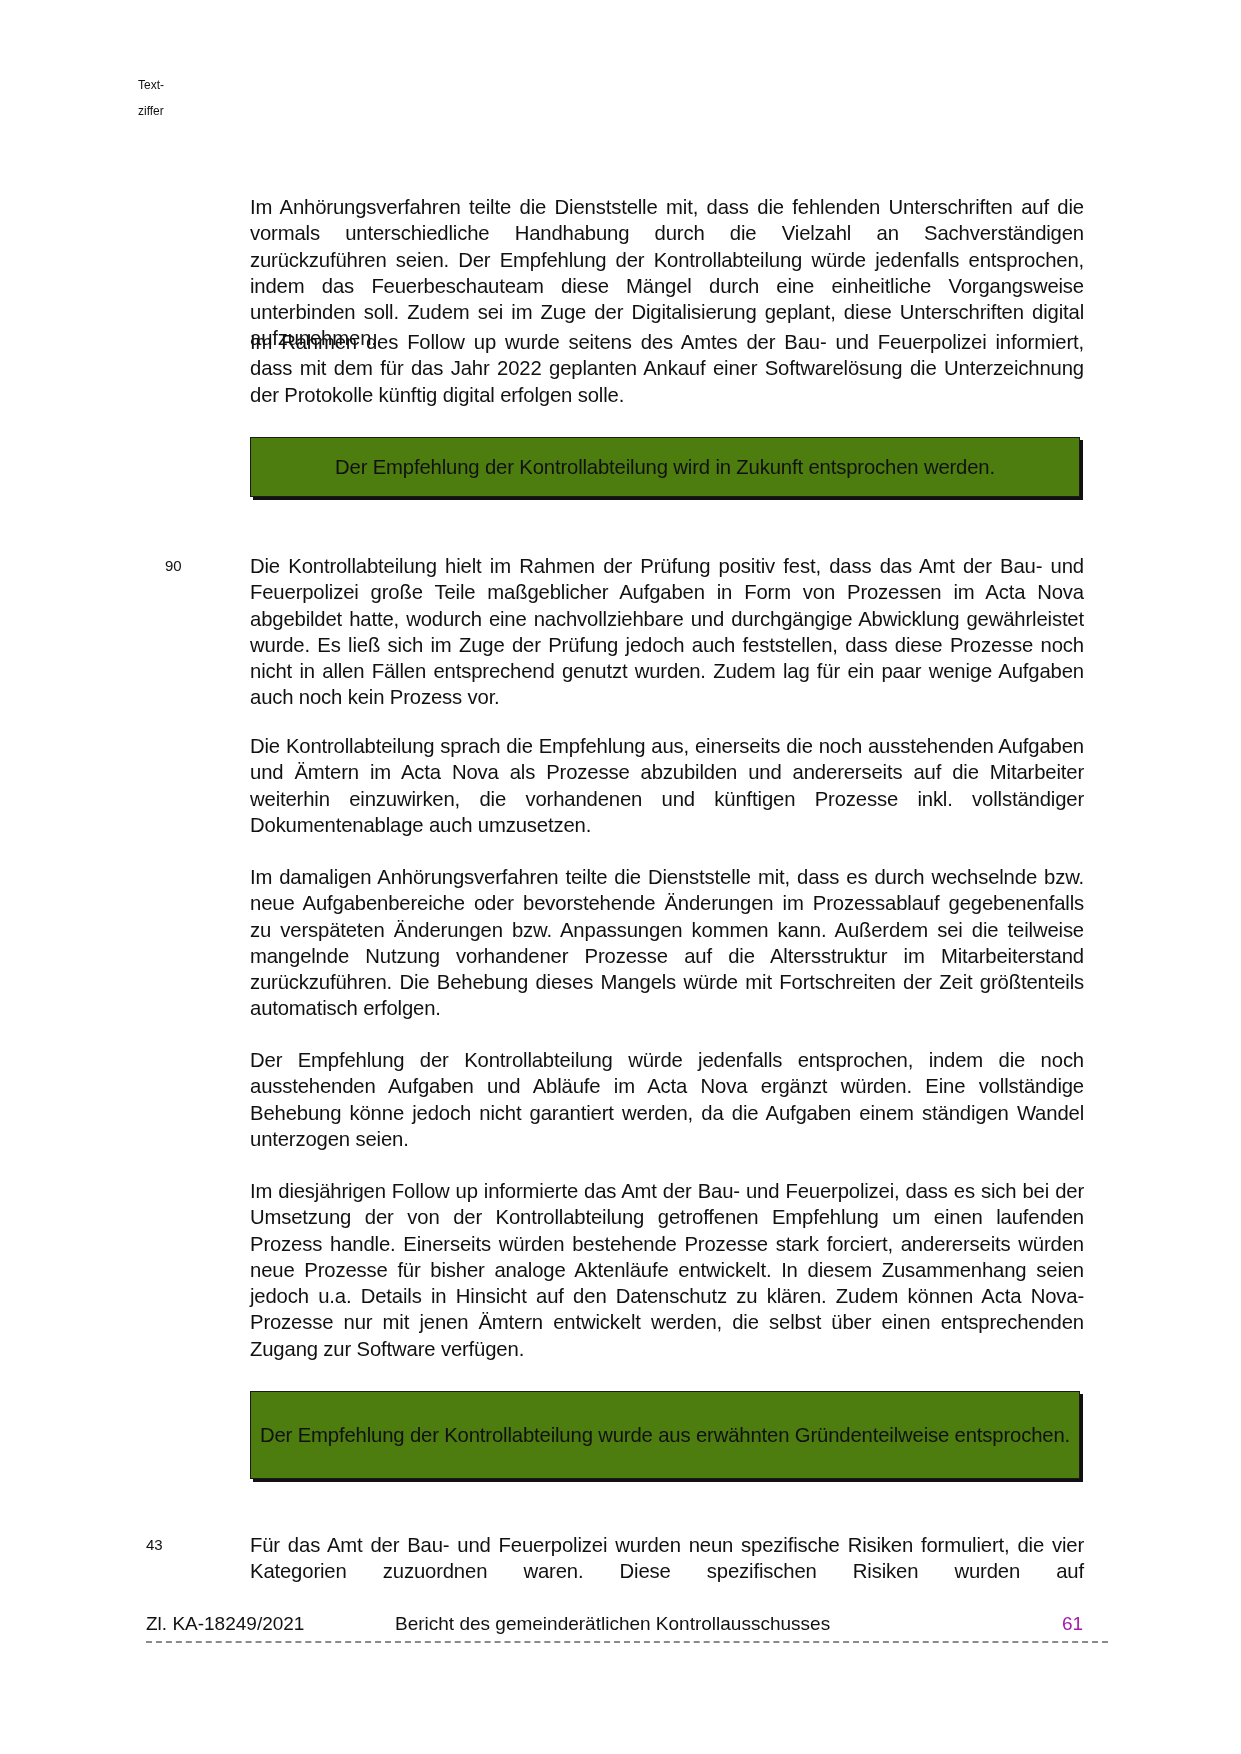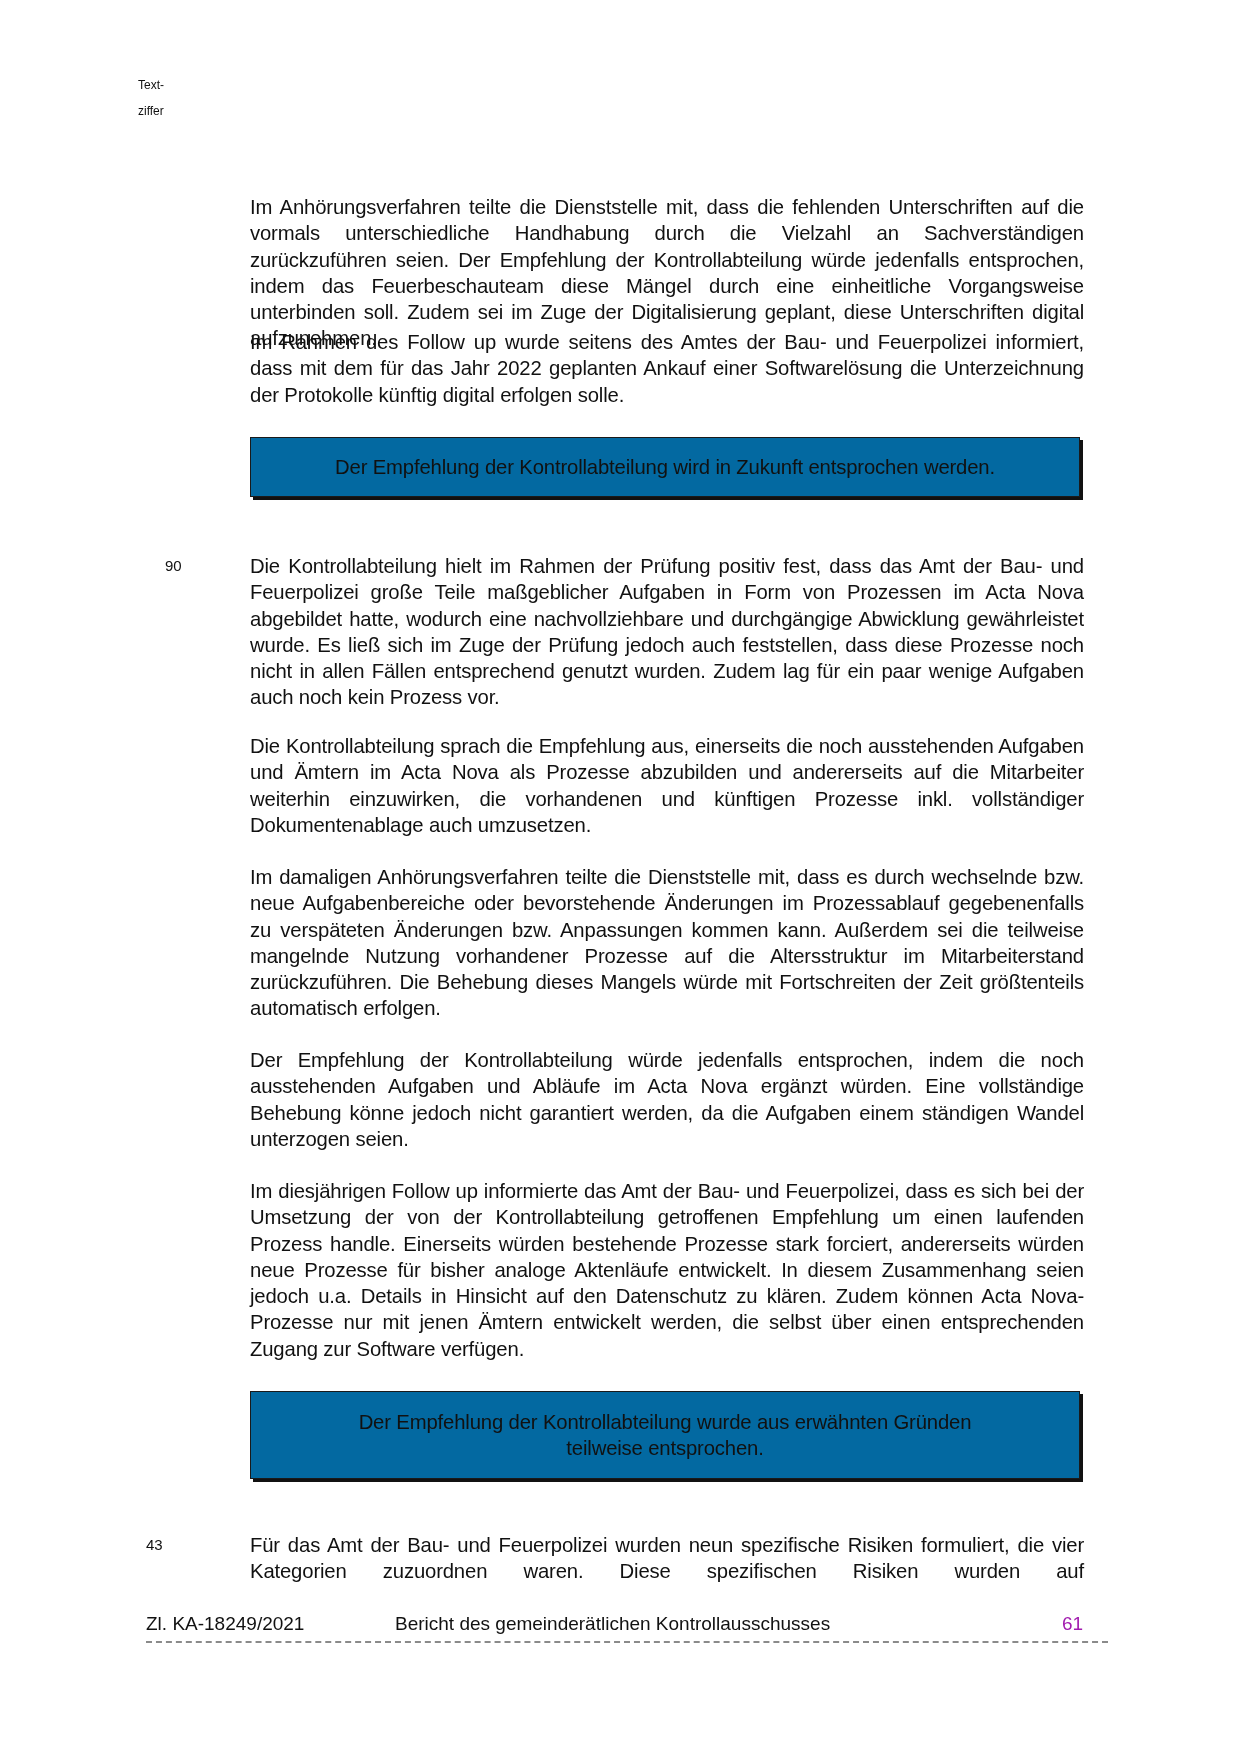--- a/index.html
+++ b/index.html
@@ -37,21 +37,21 @@
     }
     .para-num {
       position: absolute;
       font-size: 15px;
       line-height: 26.3px;
     }
     .rec-box {
       position: absolute;
       left: 250px;
       width: 830px;
-      background: #0369a1;
+      background: #4d7c0f;
       border: 1.5px solid #1a1a1a;
       box-shadow: 3px 3px 0 #111111;
       font-size: 20.3px;
       line-height: 26.3px;
       text-align: center;
       display: flex;
       align-items: center;
       justify-content: center;
       box-sizing: border-box;
       letter-spacing: -0.15px;
@@ -98,21 +98,21 @@
 </div>
 <div class="content" style="top:864px;">
   <p class="para">Im damaligen Anhörungsverfahren teilte die Dienststelle mit, dass es durch wech­selnde bzw. neue Aufgabenbereiche oder bevorstehende Änderungen im Prozess­ablauf gegebenenfalls zu verspäteten Änderungen bzw. Anpassungen kommen kann. Außerdem sei die teilweise mangelnde Nutzung vorhandener Prozesse auf die Altersstruktur im Mitarbeiterstand zurückzuführen. Die Behebung dieses Man­gels würde mit Fortschreiten der Zeit größtenteils automatisch erfolgen.</p>
 </div>
 <div class="content" style="top:1047px;">
   <p class="para">Der Empfehlung der Kontrollabteilung würde jedenfalls entsprochen, indem die noch ausstehenden Aufgaben und Abläufe im Acta Nova ergänzt würden. Eine vollstän­dige Behebung könne jedoch nicht garantiert werden, da die Aufgaben einem stän­digen Wandel unterzogen seien.</p>
 </div>
 <div class="content" style="top:1178px;">
   <p class="para">Im diesjährigen Follow up informierte das Amt der Bau- und Feuerpolizei, dass es sich bei der Umsetzung der von der Kontrollabteilung getroffenen Empfehlung um einen laufenden Prozess handle. Einerseits würden bestehende Prozesse stark for­ciert, andererseits würden neue Prozesse für bisher analoge Aktenläufe entwickelt. In diesem Zusammenhang seien jedoch u.a. Details in Hinsicht auf den Datenschutz zu klären. Zudem können Acta Nova-Prozesse nur mit jenen Ämtern entwickelt wer­den, die selbst über einen entsprechenden Zugang zur Software verfügen.</p>
 </div>
-<div class="rec-box" style="top:1391px; height:88px; flex-direction:column;">
+<div class="rec-box" style="top:1391px; height:88px; flex-direction:row;">
   <span>Der Empfehlung der Kontrollabteilung wurde aus erwähnten Gründen</span>
   <span>teilweise entsprochen.</span>
 </div>
 
 <div class="para-num" style="left:146px; top:1532px;">43</div>
 <div class="content" style="top:1532px;">
   <p class="para" style="text-align-last: justify;">Für das Amt der Bau- und Feuerpolizei wurden neun spezifische Risiken formuliert, die vier Kategorien zuzuordnen waren. Diese spezifischen Risiken wurden auf</p>
 </div>
 
 <div class="footer-rule"></div>

